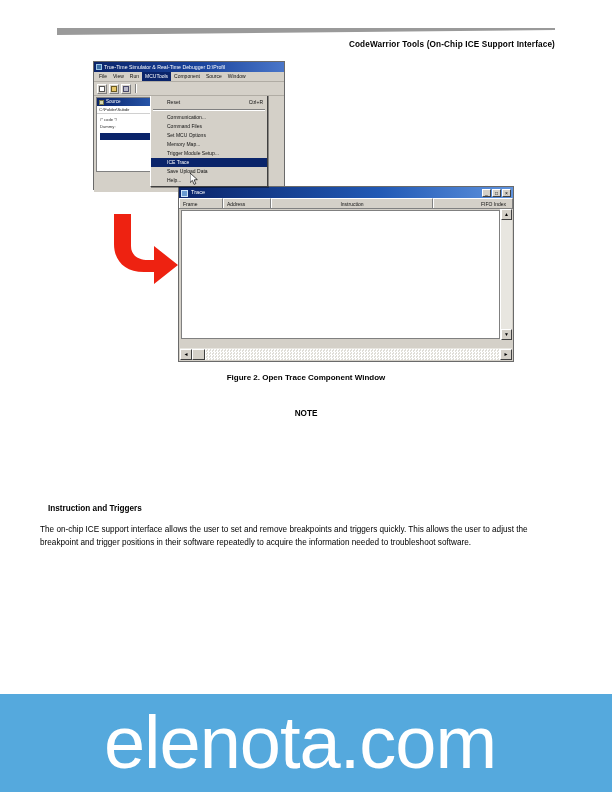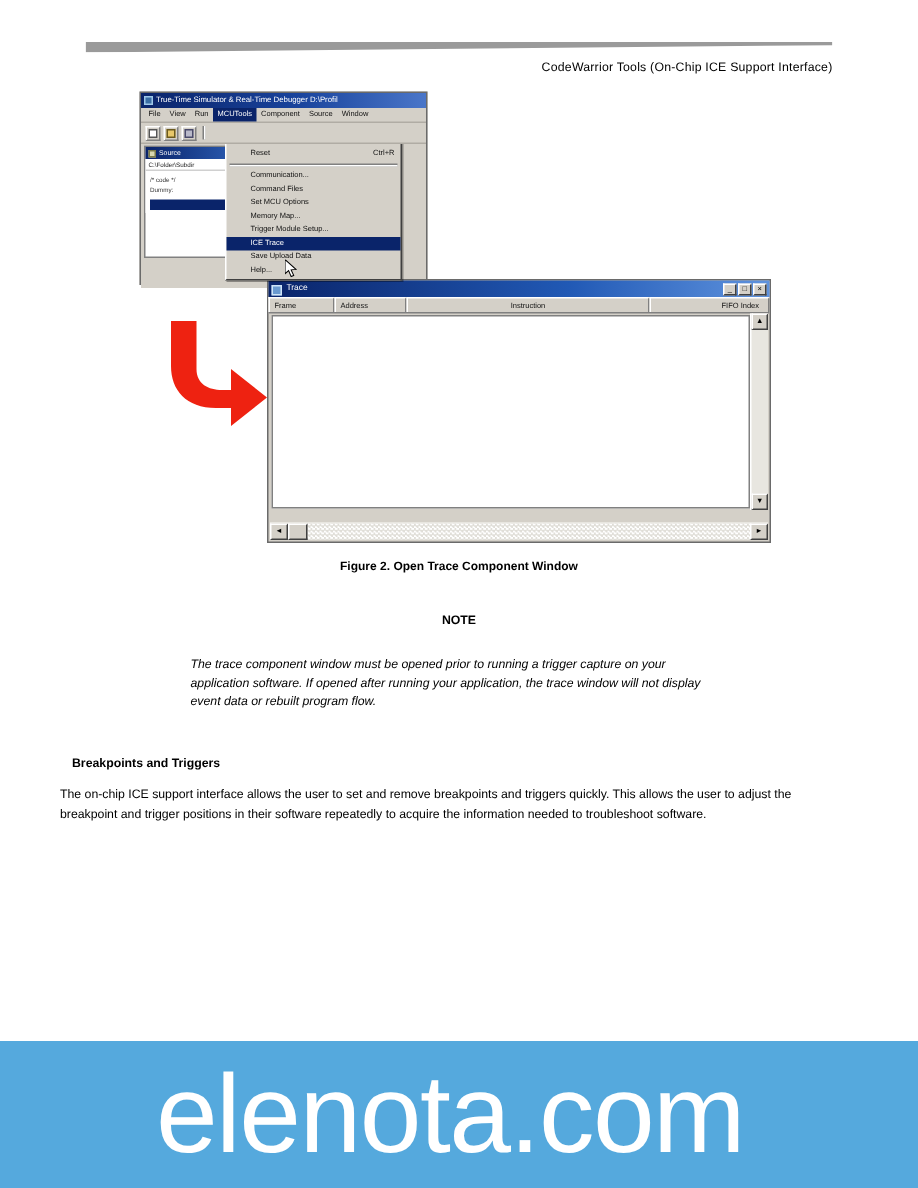--- a/index.html
+++ b/index.html
@@ -13,21 +13,21 @@
   }
 
   
   .header-rule{
     position:absolute;left:57px;top:28px;width:498px;height:7px;
     background:#9a9a9a;
     clip-path:polygon(0 0,100% 0,100% 30%,0 100%);
   }
   .header-title{
     position:absolute;right:57px;top:40px;
-    font-size:8.2px;font-weight:normal;letter-spacing:.15px;
+    font-size:8.2px;font-weight:bold;letter-spacing:.15px;
     white-space:nowrap;
   }
 
   
   .figure{
     position:absolute;left:57px;top:60px;width:498px;height:310px;
   }
 
   
   .dbg-win{
@@ -355,24 +355,23 @@
       </div>
       <div class="ar">►</div>
     </div>
   </div>
 </div>
 
 <div class="caption">Figure 2. Open Trace Component Window</div>
 
 <div class="note-wrap">
   <div class="note-head">NOTE</div>
-  <div class="note-body">The trace component window must be opened prior to running a trigger capture on your application software. If opened after running your application, the trace window will not display event data or rebuilt program flow.</div>
 </div>
 
-<div class="sec-head">Breakpoints and Triggers</div>
+<div class="sec-head">Instruction and Triggers</div>
 <div class="sec-body">The on-chip ICE support interface allows the user to set and remove breakpoints and triggers quickly. This allows the user to adjust the breakpoint and trigger positions in their software repeatedly to acquire the information needed to troubleshoot software.</div>
 
 <div class="footer-doc">Using the HCS08 Family On-Chip In-Circuit Emulator (ICE), Rev. 2</div>
 <div class="footer-rule"></div>
 <div class="footer-left">Freescale Semiconductor</div>
 <div class="footer-right">5</div>
 
 <div class="wm-band"></div>
 <div class="wm-text">elenota.com</div>
 

